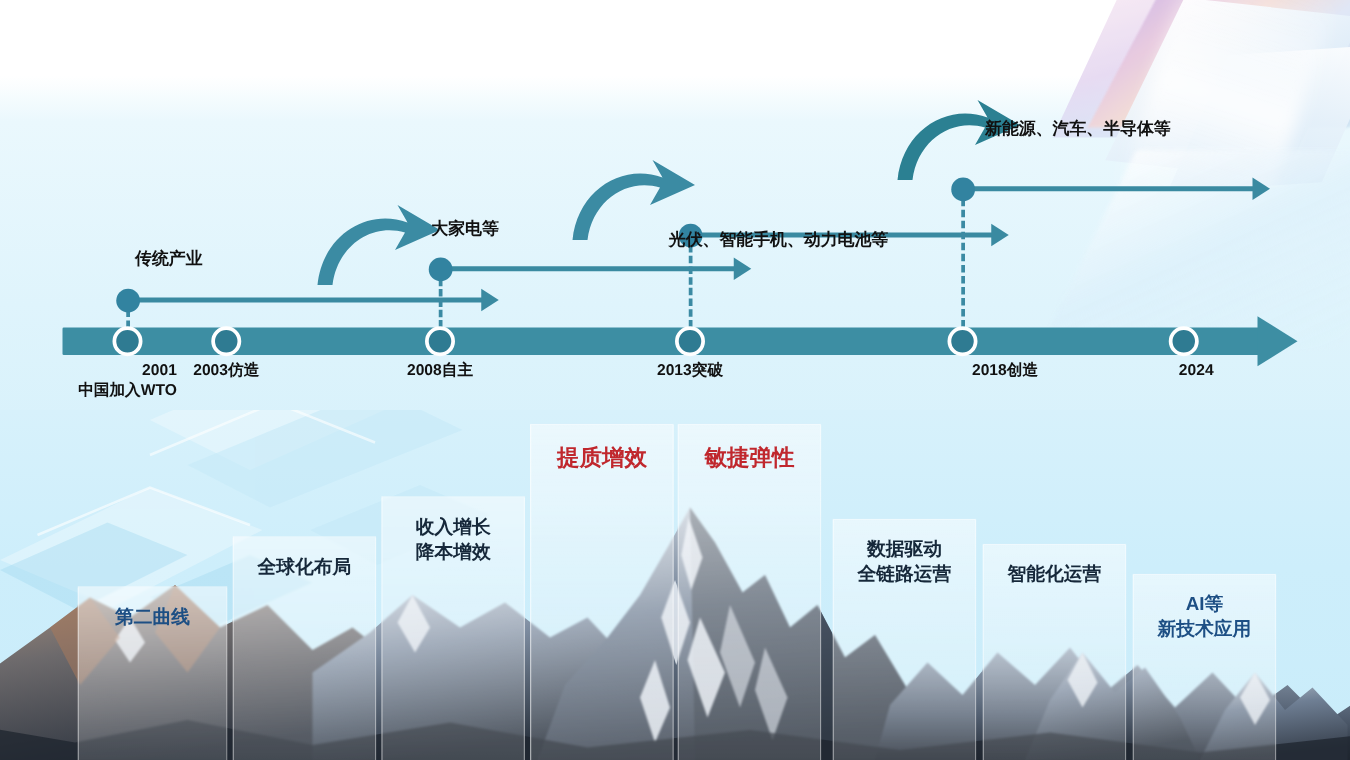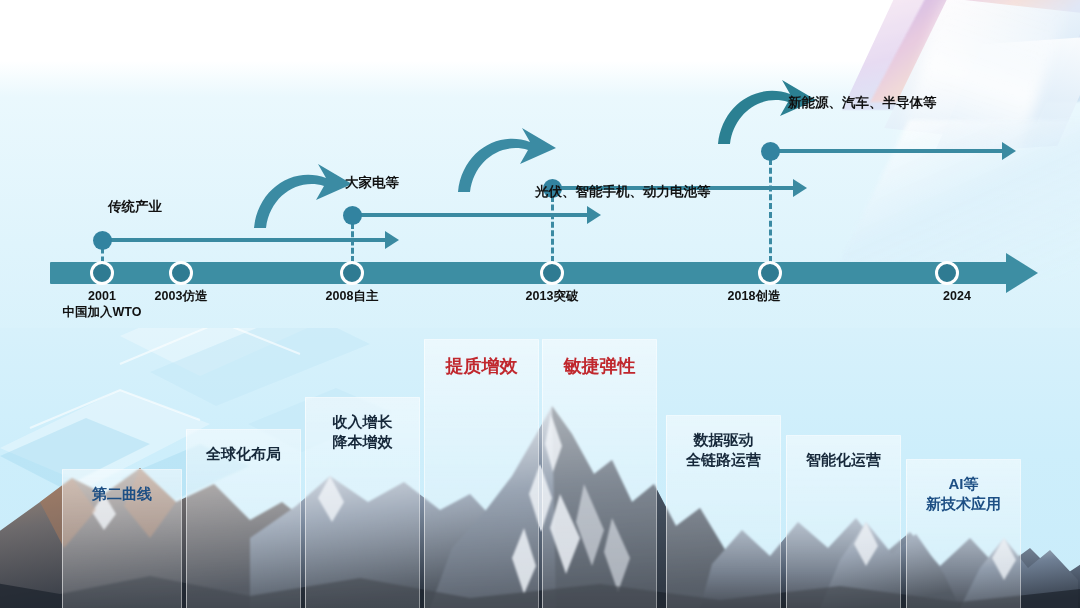--- a/index.html
+++ b/index.html
@@ -67,21 +67,21 @@
     border-top:20px solid transparent;border-bottom:20px solid transparent;
     border-left:32px solid #3d8ea3;
   }
   .tl-node{
     position:absolute;top:261px;width:24px;height:24px;margin-left:-12px;
     border-radius:50%;background:#2f7b92;border:3px solid #ffffff;
     box-sizing:border-box;
   }
   .tl-label{
     position:absolute;top:289px;transform:translateX(-50%);
-    text-align:center;font-size:12.5px;font-weight:bold;color:#111;
+    text-align:right;font-size:12.5px;font-weight:bold;color:#111;
     line-height:1.25;white-space:nowrap;
   }
 
   
   .step-dot{
     position:absolute;width:19px;height:19px;margin-left:-9.5px;margin-top:-9.5px;
     border-radius:50%;background:#3283a0;
   }
   .step-drop{
     position:absolute;width:0;border-left:3px dashed #3b8aa3;margin-left:-1.5px;
@@ -191,21 +191,21 @@
       </div>
       <div class="tl-node" style="left: 352px;"></div>
       <div class="tl-label" style="left: 352px;">
         <div>2008自主</div>
       </div>
       <div class="tl-node" style="left: 552px;"></div>
       <div class="tl-label" style="left: 552px;">
         <div>2013突破</div>
       </div>
       <div class="tl-node" style="left: 770px;"></div>
-      <div class="tl-label" style="left: 754px;">
+      <div class="tl-label" style="left: 804px;">
         <div>2018创造</div>
       </div>
       <div class="tl-node" style="left: 947px;"></div>
       <div class="tl-label" style="left: 957px;">
         <div>2024</div>
       </div>
     </div>
 
   <div class="scene">
     <div class="scene-sky"></div>

